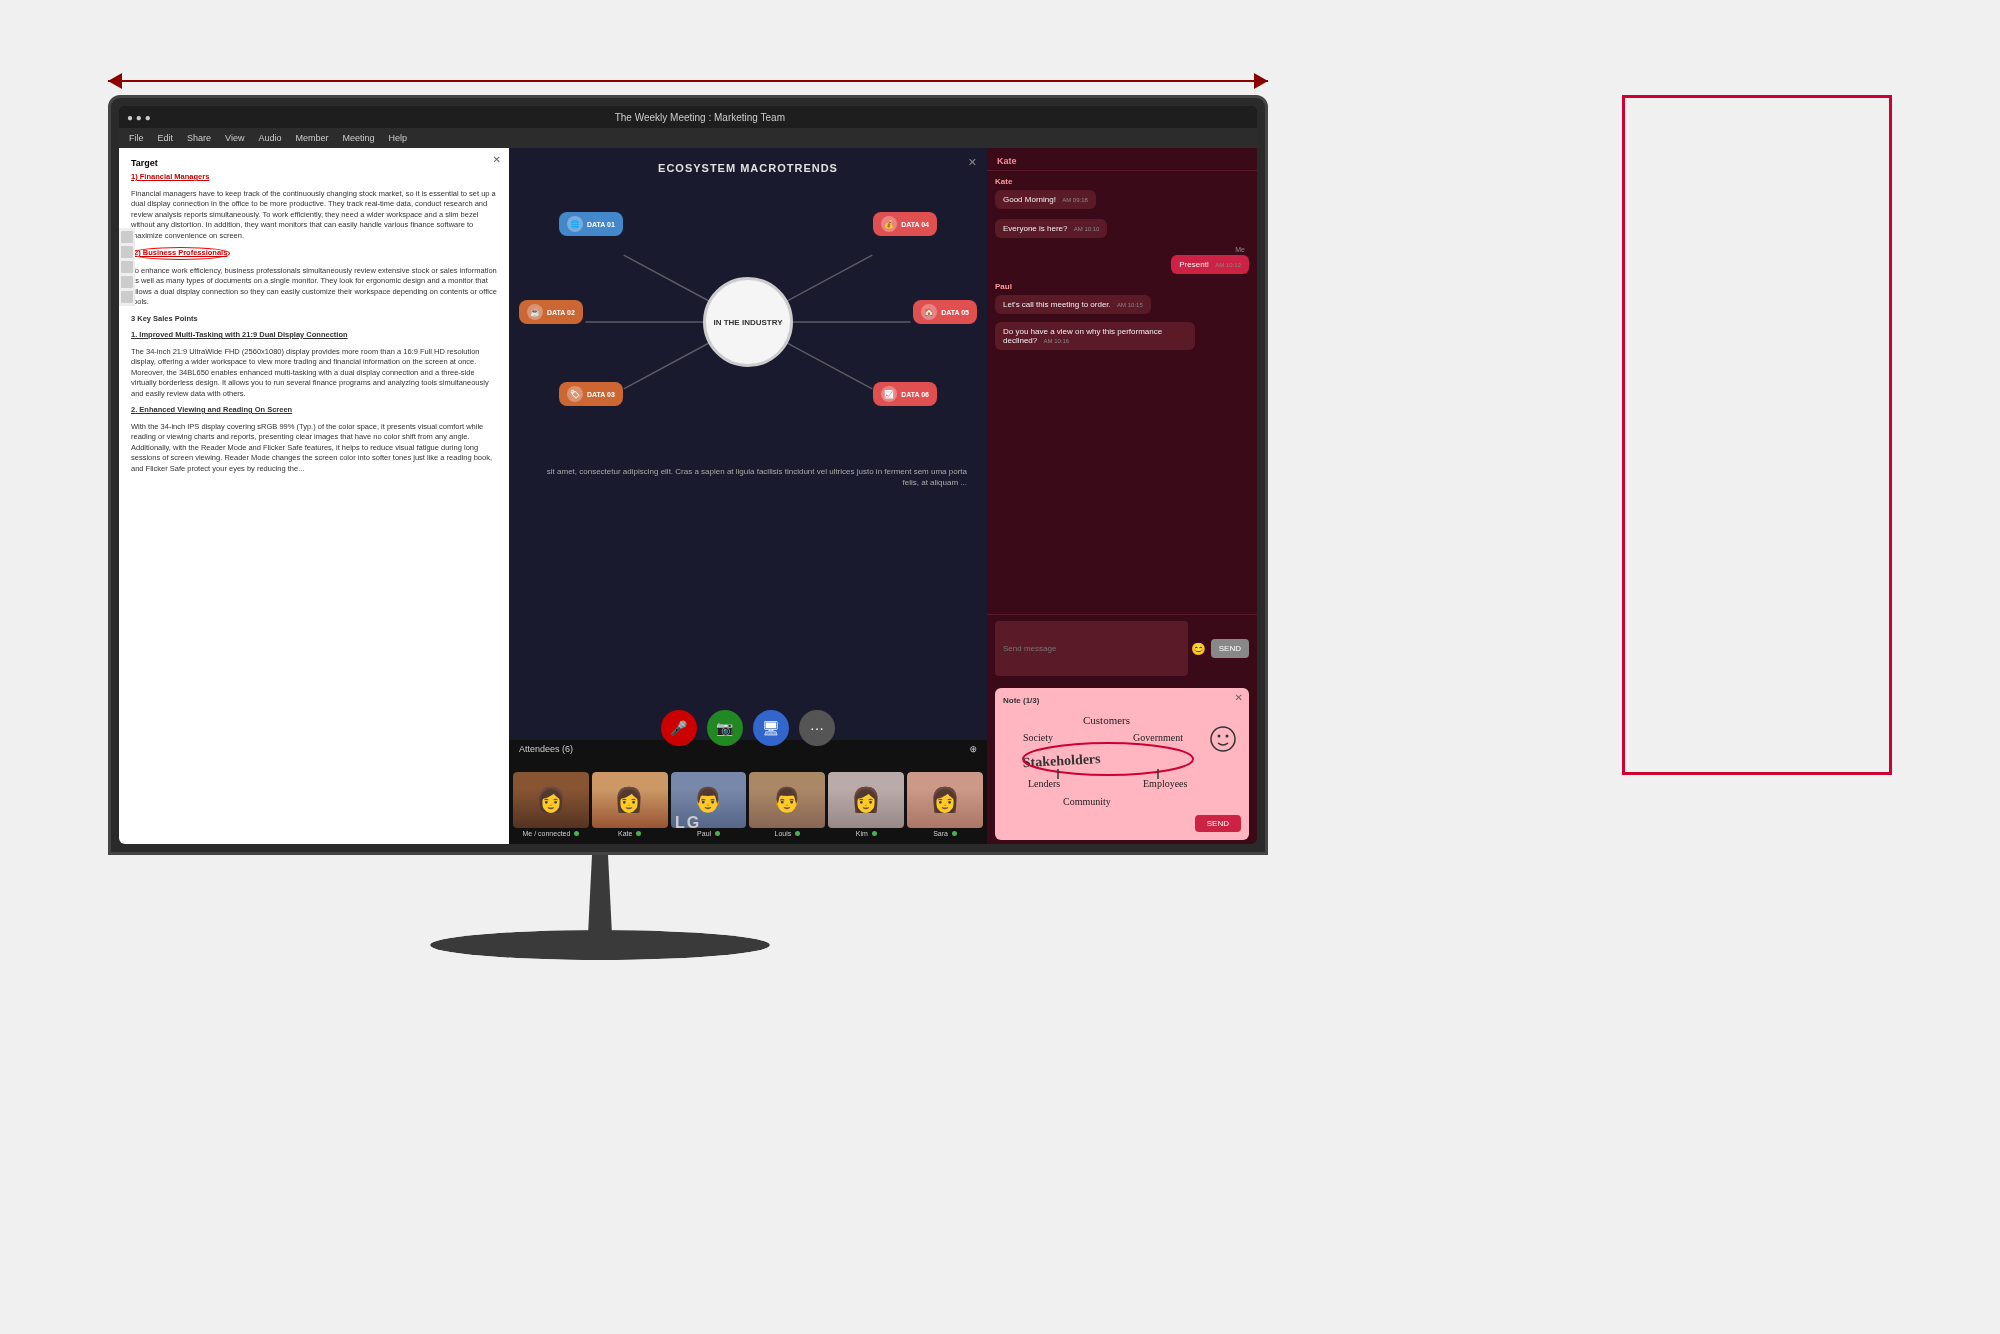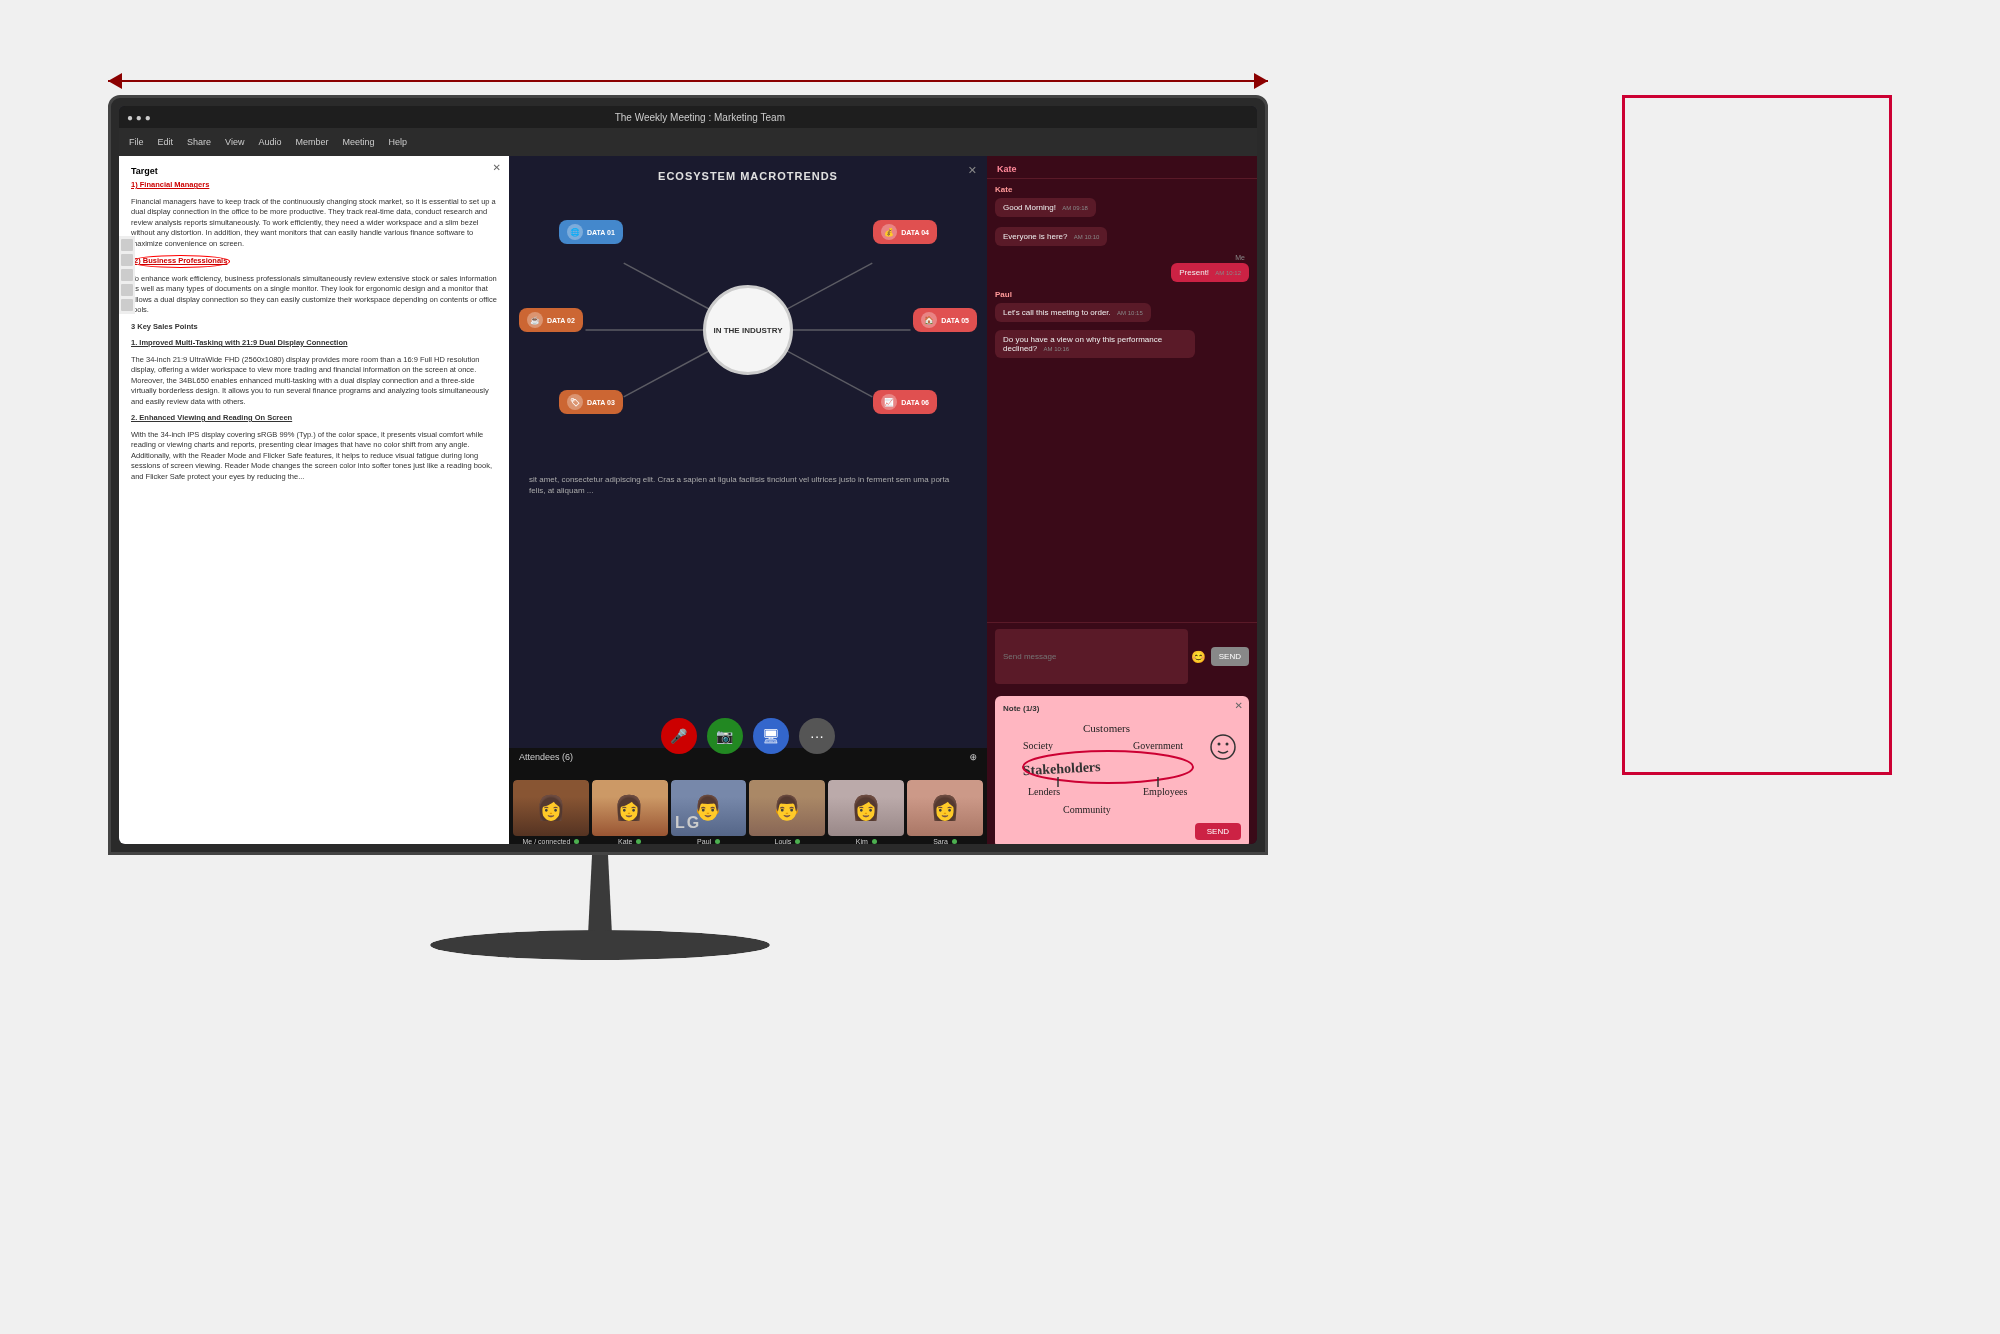--- a/index.html
+++ b/index.html
@@ -80,21 +80,21 @@
       height: 22px;
       display: flex;
       align-items: center;
       justify-content: space-between;
       padding: 0 8px;
       font-size: 10px;
       color: #ccc;
     }
     .app-menubar {
       background: #2c2c2c;
-      height: 28px;
+      height: 20px;
       display: flex;
       align-items: center;
       gap: 14px;
       padding: 0 10px;
       font-size: 9px;
       color: #ccc;
     }
     .app-content {
       display: flex;
       height: calc(100% - 40px);
@@ -246,21 +246,21 @@
 
     .pres-footer {
       text-align: center;
       font-size: 11px;
       font-weight: bold;
       color: #e0e0e0;
       padding: 6px 0;
       letter-spacing: 0.5px;
     }
     .pres-footer-sub {
-      text-align: left;
+      text-align: right;
       font-size: 8px;
       color: #aaa;
       padding: 4px 20px;
       line-height: 1.4;
     }
 
     
     .call-toolbar {
       position: absolute;
       bottom: 100px;

